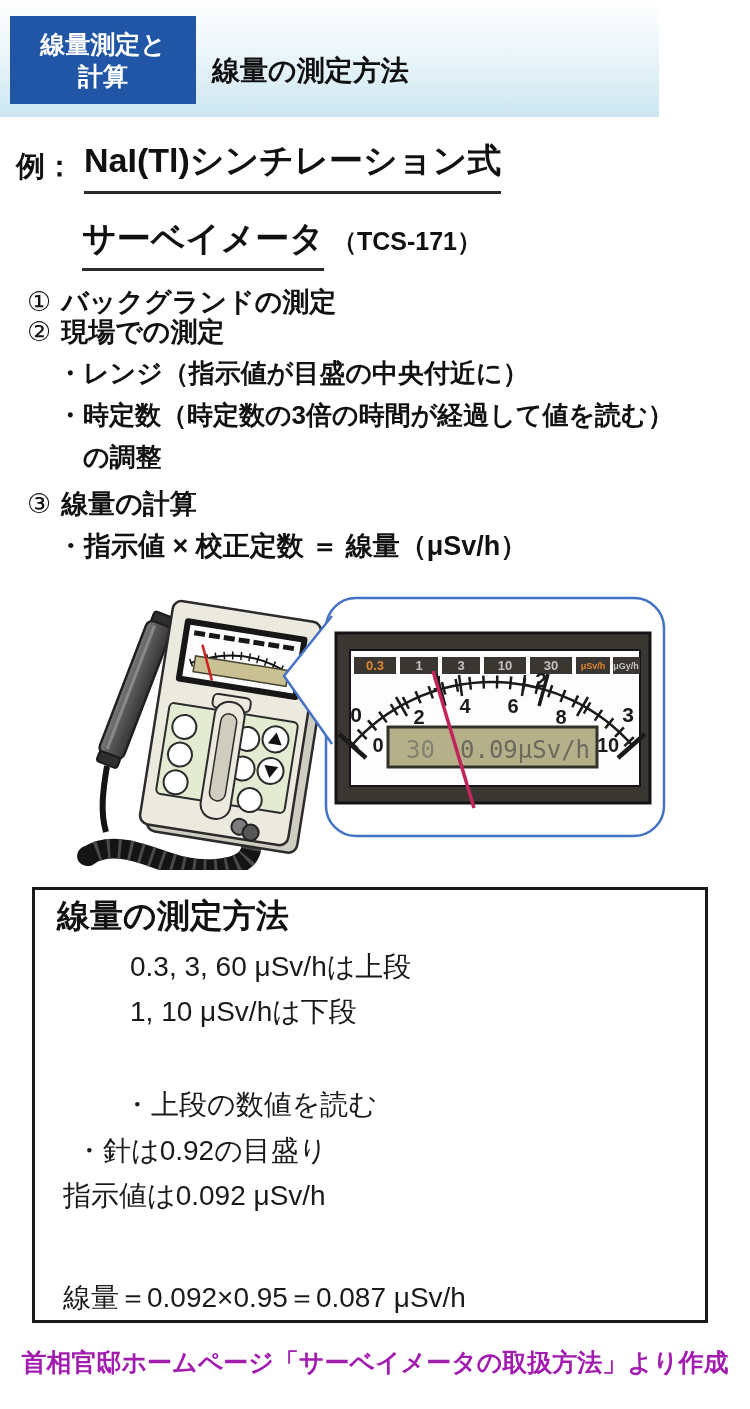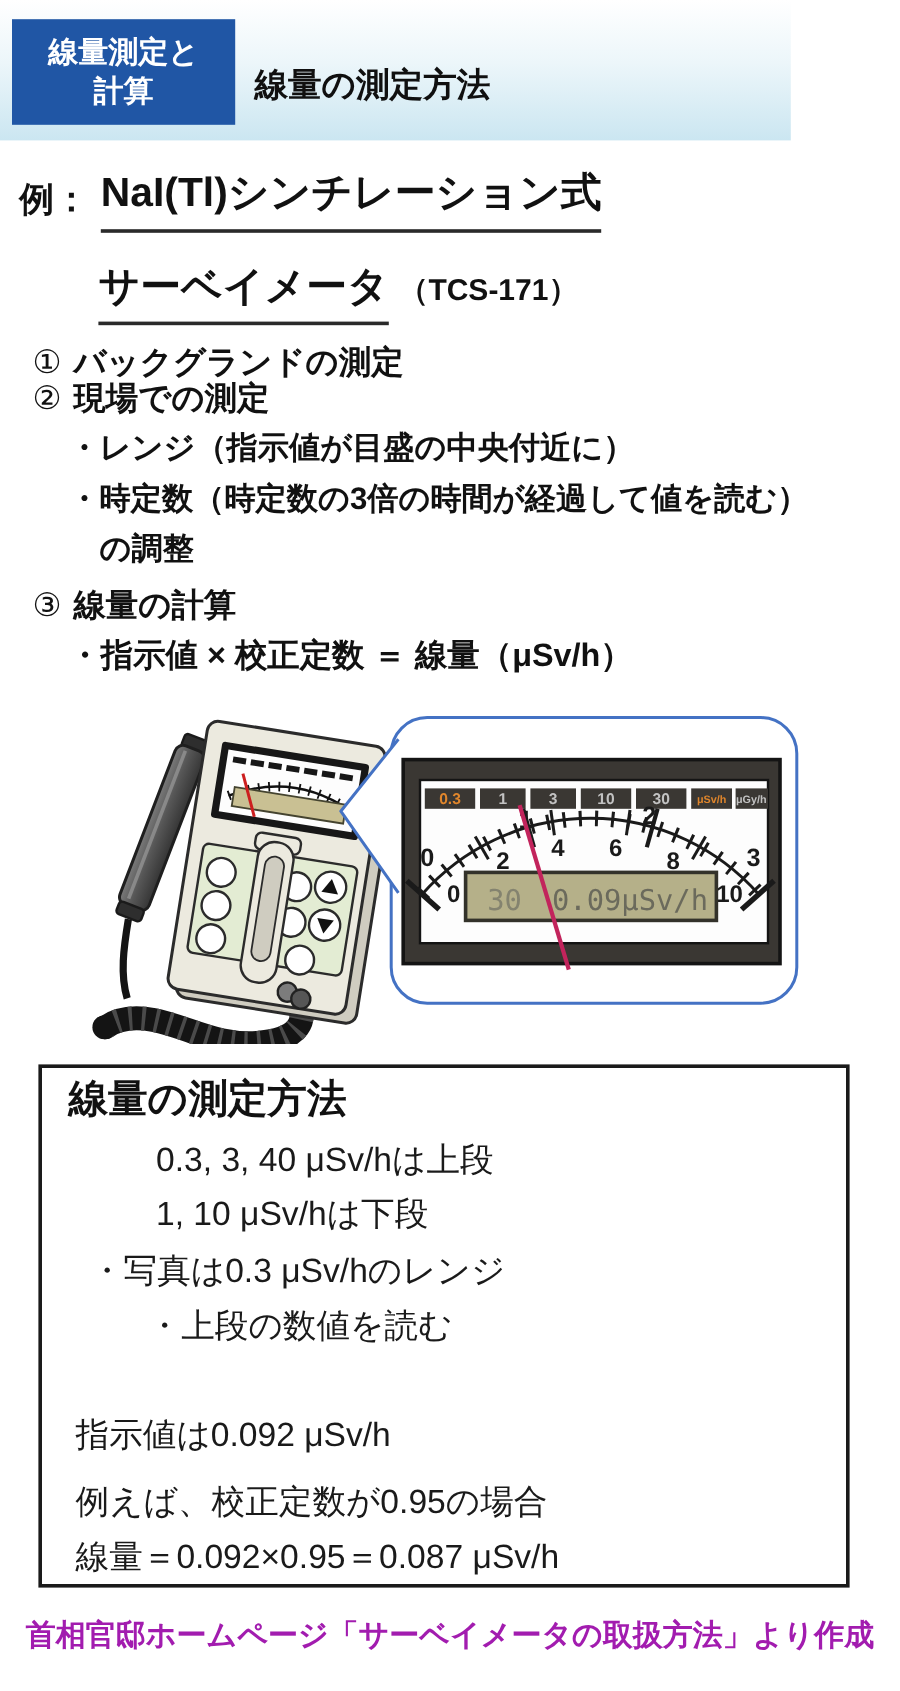--- a/index.html
+++ b/index.html
@@ -190,24 +190,23 @@
         <rect x="388" y="727" width="209" height="40" fill="#b5b089" stroke="#33322a" stroke-width="3"></rect>
         <text class="lcd-txt" x="406" y="758" font-size="24" fill="#84836f">30</text>
         <text class="lcd-txt" x="460" y="758" font-size="24" fill="#6b6a5c">0.09μSv/h</text>
       </g>
       <line x1="433" y1="671" x2="474" y2="808" stroke="#c2245c" stroke-width="3.5"></line>
     </g>
   </svg>
 
   <div class="rbox">
     <div class="rbox-title">線量の測定方法</div>
-    <div class="rline" style="left:95px;top:58px;">0.3, 3, 40 μSv/hは上段</div>
+    <div class="rline" style="left:95px;top:58px;">0.3, 3, 60 μSv/hは上段</div>
     <div class="rline" style="left:95px;top:103px;">1, 10 μSv/hは下段</div>
-    <div class="rline" style="left:40px;top:150px;">・写真は0.3 μSv/hのレンジ</div>
     <div class="rline" style="left:40px;top:196px;margin-left:48px;">・上段の数値を読む</div>
+    <div class="rline" style="left:40px;top:242px;">・針は0.92の目盛り</div>
     <div class="rline" style="left:28px;top:287px;">指示値は0.092 μSv/h</div>
-    <div class="rline" style="left:28px;top:343px;">例えば、校正定数が0.95の場合</div>
     <div class="rline" style="left:28px;top:389px;">線量＝0.092×0.95＝0.087 μSv/h</div>
   </div>
 
   <div class="footer">首相官邸ホームページ「サーベイメータの取扱方法」より作成</div>
 
 </div>
 
 </body></html>

